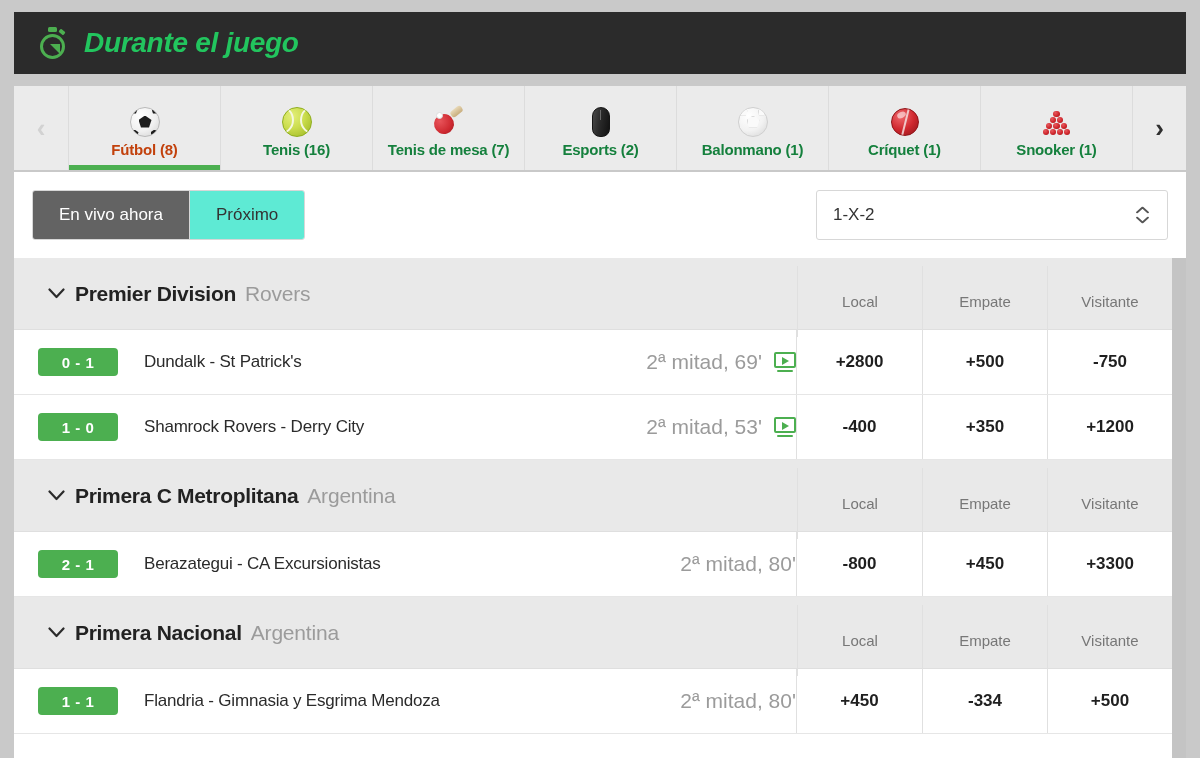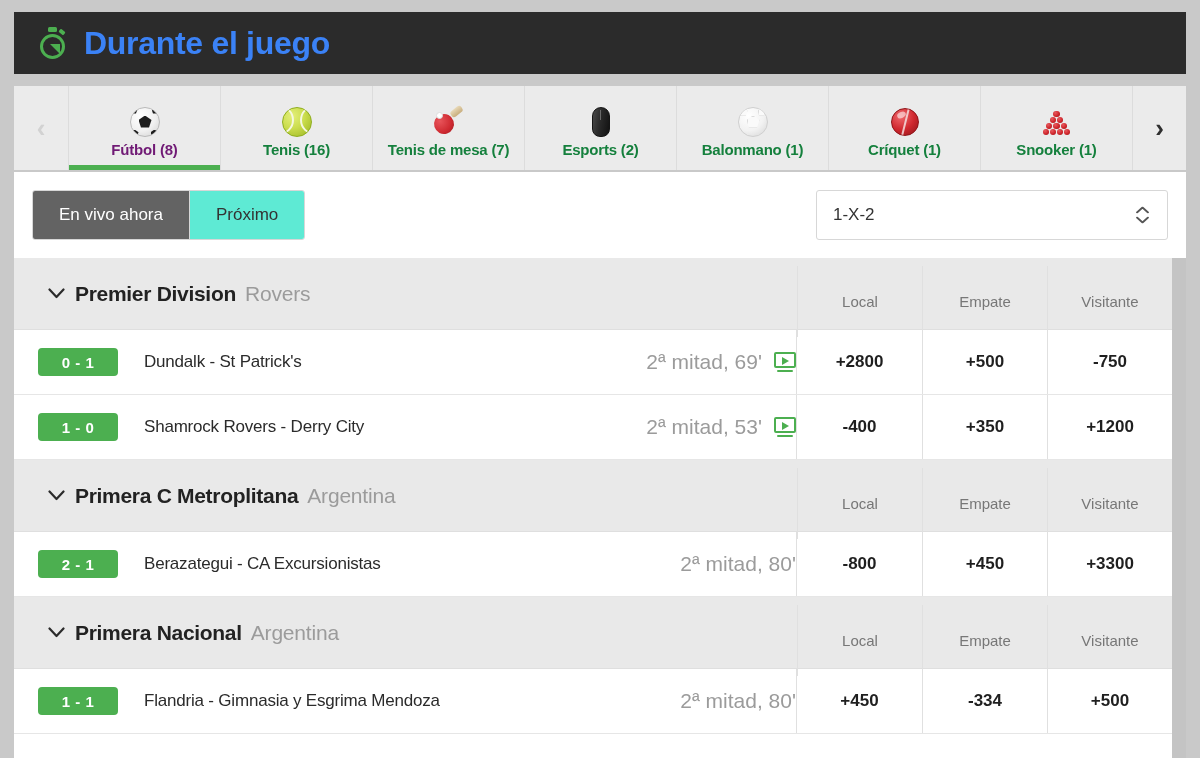--- a/index.html
+++ b/index.html
@@ -27,21 +27,21 @@
   }
   .stopwatch .knob {
     position: absolute; left: 21px; top: 3px; width: 6px; height: 4px;
     background: #4caf50; transform: rotate(40deg); border-radius: 1px;
   }
   .stopwatch .wedge {
     position: absolute; left: 12px; top: 17px; width: 10px; height: 10px;
     background: #4caf50; clip-path: polygon(0 0, 100% 0, 100% 100%);
   }
   .header-title {
-    color: #3b82f6; font-size: 32px; font-weight: bold; letter-spacing: -0.3px;
+    color: #22c55e; font-size: 28px; font-weight: bold; letter-spacing: -0.3px; font-style: italic;
   }
 
   
   .tabs-bar {
     position: absolute; left: 14px; top: 86px; width: 1172px; height: 84px;
     background: #ebebeb; display: flex; align-items: stretch;
   }
   .arrow-btn {
     width: 54px; flex: 0 0 54px; display: flex; align-items: center; justify-content: center;
     font-size: 26px; font-weight: bold; background: #ebebeb;
@@ -53,21 +53,21 @@
     flex: 1 1 0; min-width: 0; position: relative;
     display: flex; flex-direction: column; align-items: center; justify-content: center;
     border-left: 1px solid #dcdcdc; padding: 6px 4px 0;
   }
   .tab:first-child { border-left: 1px solid #dcdcdc; }
   .tab-icon { height: 34px; display: flex; align-items: center; justify-content: center; margin-bottom: 2px; }
   .tab-label {
     font-size: 15px; font-weight: bold; color: #15803d; white-space: nowrap;
     letter-spacing: -0.2px;
   }
-  .tab.active .tab-label { color: #701a75; }
+  .tab.active .tab-label { color: #c2410c; }
   .tab.active::after {
     content: ""; position: absolute; left: 0; right: 0; bottom: 0; height: 5px; background: #4caf50;
   }
 
   
   .ico { position: relative; display: block; }
   .ico-soccer {
     width: 30px; height: 30px; border-radius: 50%;
     background: radial-gradient(circle at 35% 30%, #ffffff 0%, #f0f0f0 55%, #cfcfcf 100%);
     border: 1px solid #b9b9b9; overflow: hidden;

